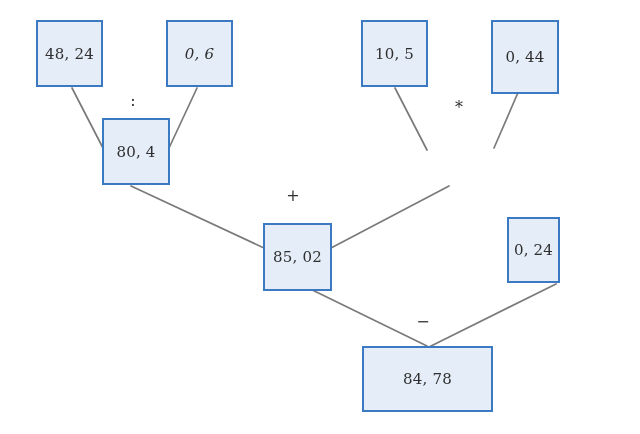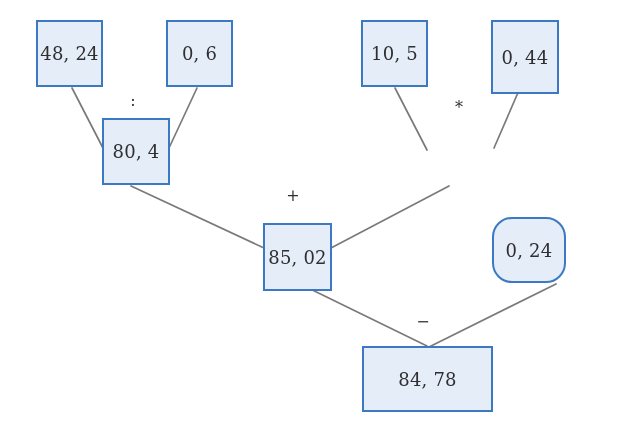--- a/index.html
+++ b/index.html
@@ -26,21 +26,21 @@
     stroke-linecap: round;
   }
   .node {
     position: absolute;
     box-sizing: border-box;
     border: 2px solid #3b7ac2;
     background: #e4edf8;
     display: flex;
     align-items: center;
     justify-content: center;
-    font-size: 18px;
+    font-size: 15px;
     color: #2f2f2f;
     letter-spacing: 0.2px;
   }
   .op {
     position: absolute;
     transform: translate(-50%, -50%);
     font-size: 16px;
     line-height: 1;
     color: #2f2f2f;
   }
@@ -55,27 +55,27 @@
     <line x1="197" y1="88" x2="169" y2="148"></line>
     <line x1="395" y1="88" x2="427" y2="150"></line>
     <line x1="520" y1="88" x2="494" y2="148"></line>
     <line x1="131" y1="186" x2="264" y2="248"></line>
     <line x1="449" y1="186" x2="331" y2="248"></line>
     <line x1="298" y1="283" x2="427" y2="346"></line>
     <line x1="556" y1="284" x2="429" y2="347"></line>
   </svg>
 
   <div class="node" style="left:36px;  top:20px;  width:67px; height:67px;">48, 24</div>
-  <div class="node" style="left:166px; top:20px;  width:67px; height:67px;">0, 6</div>
+  <div class="node" style="left:166px; top:20px;  width:67px; height:67px;font-style:italic;">0, 6</div>
   <div class="node" style="left:361px; top:20px;  width:67px; height:67px;text-align:center;">10, 5</div>
   <div class="node" style="left:491px; top:20px;  width:68px; height:74px;">0, 44</div>
 
   <div class="node" style="left:102px; top:118px; width:68px; height:67px;">80, 4</div>
   <div class="node" style="left:263px; top:215px; width:69px; height:68px;margin-top:8px;">85, 02</div>
-  <div class="node" style="left:492px; top:217px; width:74px; height:66px;border-radius:20px;">0, 24</div>
+  <div class="node" style="left:507px; top:217px; width:53px; height:66px;">0, 24</div>
 
   <div class="node" style="left:362px; top:346px; width:131px; height:66px;">84, 78</div>
 
   <span class="op" style="left:133px; top:101px;">:</span>
   <span class="op" style="left:459px; top:108px;">*</span>
   <span class="op" style="left:293px; top:196px;">+</span>
   <span class="op" style="left:423px; top:322px;">−</span>
 
 </div>
 

